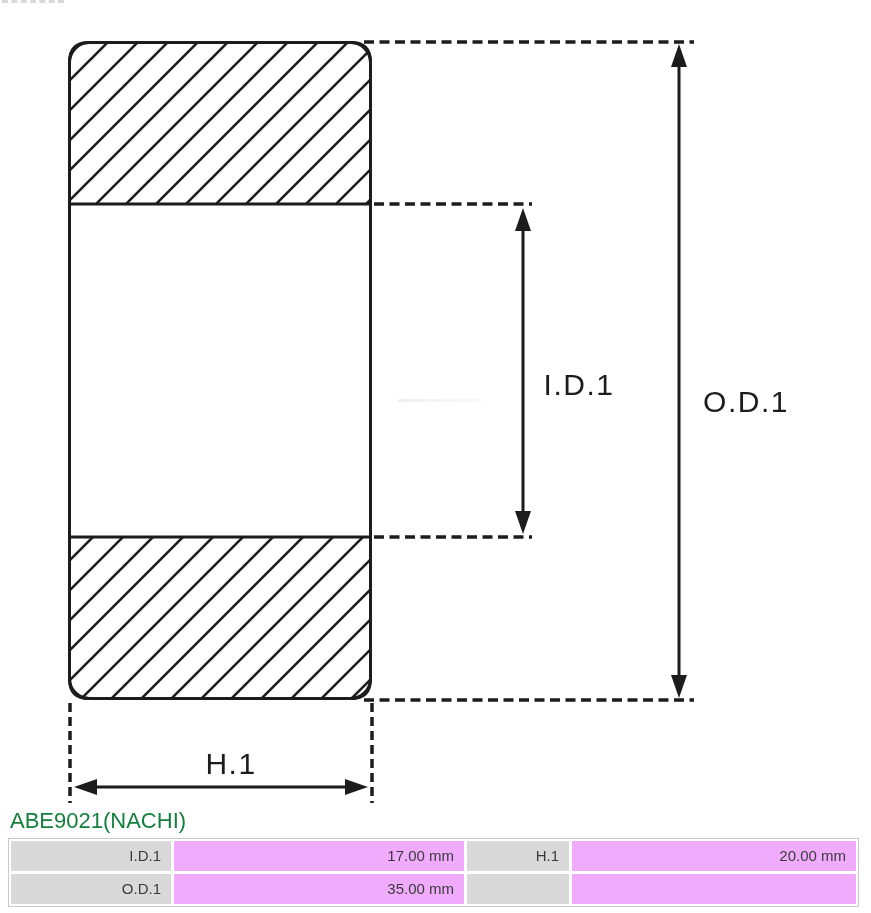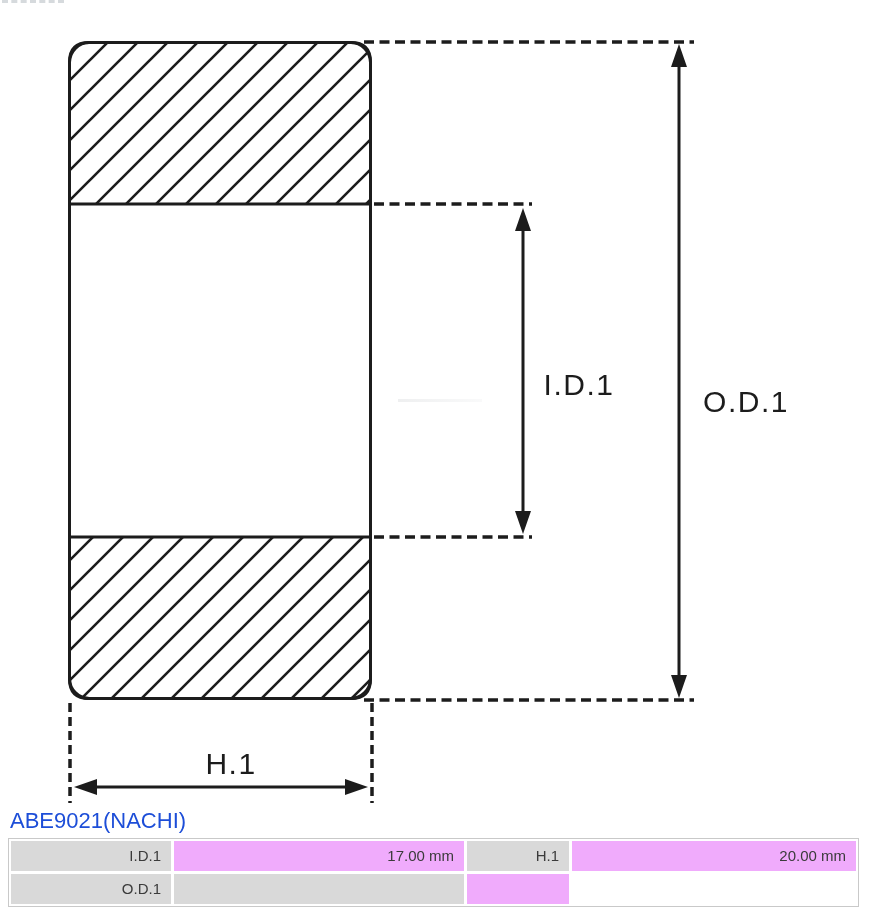--- a/index.html
+++ b/index.html
@@ -32,21 +32,21 @@
   .dim-label.h   { left: 231px; top: 764px; }
   .watermark {
     position: absolute; left: 398px; top: 399px;
     width: 84px; height: 3px;
     background: linear-gradient(to right, rgba(160,165,170,.35), rgba(190,195,200,.18));
     opacity: .5;
   }
   .part-number {
     position: absolute; left: 10px; top: 808px;
     font-size: 22px; line-height: 26px;
-    color: #1d4ed8;
+    color: #15803d;
     text-decoration: none;
     cursor: pointer;
   }
   .spec-table {
     position: absolute; left: 8px; top: 838px;
     width: 851px;
     border: 1px solid #c9c9c9;
     background: #ffffff;
     padding: 2px;
     display: grid;
@@ -126,15 +126,16 @@
 </div>
 
 <a class="part-number">ABE9021(NACHI)</a>
 
 <div class="spec-table">
   <div class="cell label">I.D.1</div>
   <div class="cell value">17.00 mm</div>
   <div class="cell label">H.1</div>
   <div class="cell value">20.00 mm</div>
   <div class="cell label">O.D.1</div>
+  <div class="cell value">35.00 mm</div>
   <div class="cell label"></div>
   <div class="cell value"></div>
 </div>
 
 </body></html>

